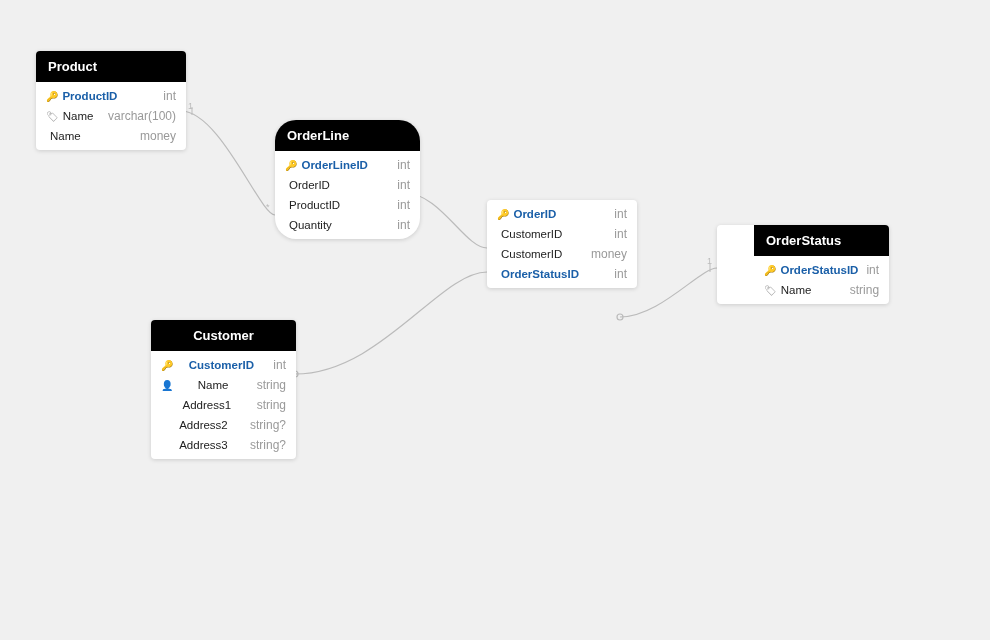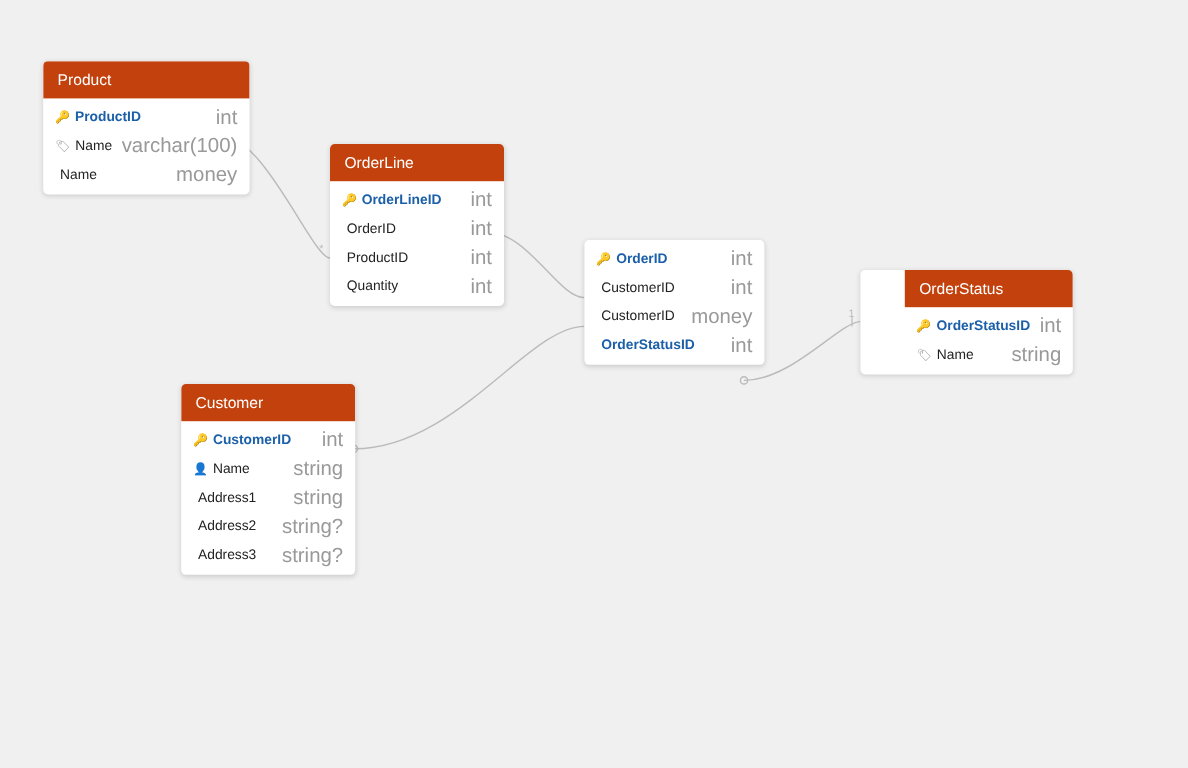--- a/index.html
+++ b/index.html
@@ -26,23 +26,23 @@
     }
     .er-table {
       position: absolute;
       background: #fff;
       border-radius: 4px;
       box-shadow: 0 1px 4px rgba(0,0,0,0.15);
       min-width: 145px;
       overflow: hidden;
     }
     .er-table-header {
-      background: #c2410c;
+      background: #000000;
       color: #fff;
-      font-weight: 400;
+      font-weight: 700;
       font-size: 13px;
       padding: 8px 12px;
     }
     .er-table-body {
       padding: 4px 0;
     }
     .er-row {
       display: flex;
       align-items: center;
       padding: 2px 10px;
@@ -52,21 +52,21 @@
       flex: 1;
       color: #222;
       font-size: 11.5px;
     }
     .er-row-name.pk {
       color: #1a5fa8;
       font-weight: 700;
     }
     .er-row-type {
       color: #999;
-      font-size: 17px;
+      font-size: 12px;
       margin-left: 8px;
     }
     .er-row-icon {
       margin-right: 4px;
       font-size: 10px;
       color: #999;
     }
     .er-row-icon.key {
       color: #aaa;
     }
@@ -114,21 +114,21 @@
         <span class="er-row-type">varchar(100)</span>
       </div>
       <div class="er-row">
         <span class="er-row-icon"></span>
         <span class="er-row-name">Name</span>
         <span class="er-row-type">money</span>
       </div>
     </div>
   </div>
 
-  <div class="er-table" style="left:275px;top:120px;min-width:145px;">
+  <div class="er-table" style="left:275px;top:120px;min-width:145px;border-radius:21px;">
     <div class="er-table-header">OrderLine</div>
     <div class="er-table-body">
       <div class="er-row">
         <span class="er-row-icon key">🔑</span>
         <span class="er-row-name pk">OrderLineID</span>
         <span class="er-row-type">int</span>
       </div>
       <div class="er-row">
         <span class="er-row-icon"></span>
         <span class="er-row-name">OrderID</span>
@@ -181,21 +181,21 @@
         <span class="er-row-type">int</span>
       </div>
       <div class="er-row">
         <span class="er-row-icon">🏷</span>
         <span class="er-row-name">Name</span>
         <span class="er-row-type">string</span>
       </div>
     </div>
   </div>
 
-  <div class="er-table" style="left:151px;top:320px;min-width:145px;">
+  <div class="er-table" style="left:151px;top:320px;min-width:145px;text-align:center;">
     <div class="er-table-header">Customer</div>
     <div class="er-table-body">
       <div class="er-row">
         <span class="er-row-icon key">🔑</span>
         <span class="er-row-name pk">CustomerID</span>
         <span class="er-row-type">int</span>
       </div>
       <div class="er-row">
         <span class="er-row-icon">👤</span>
         <span class="er-row-name">Name</span>

